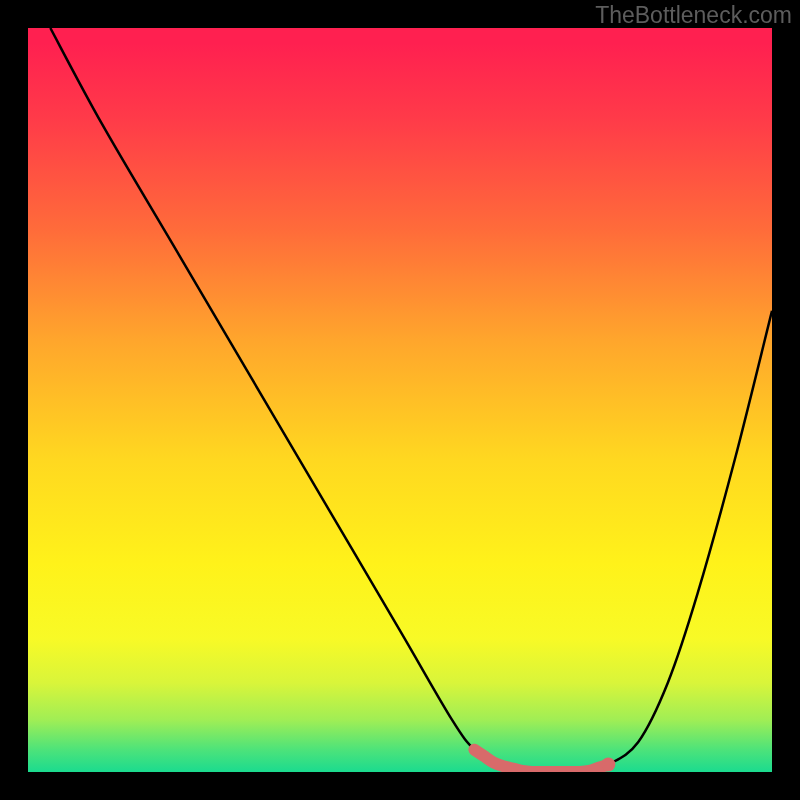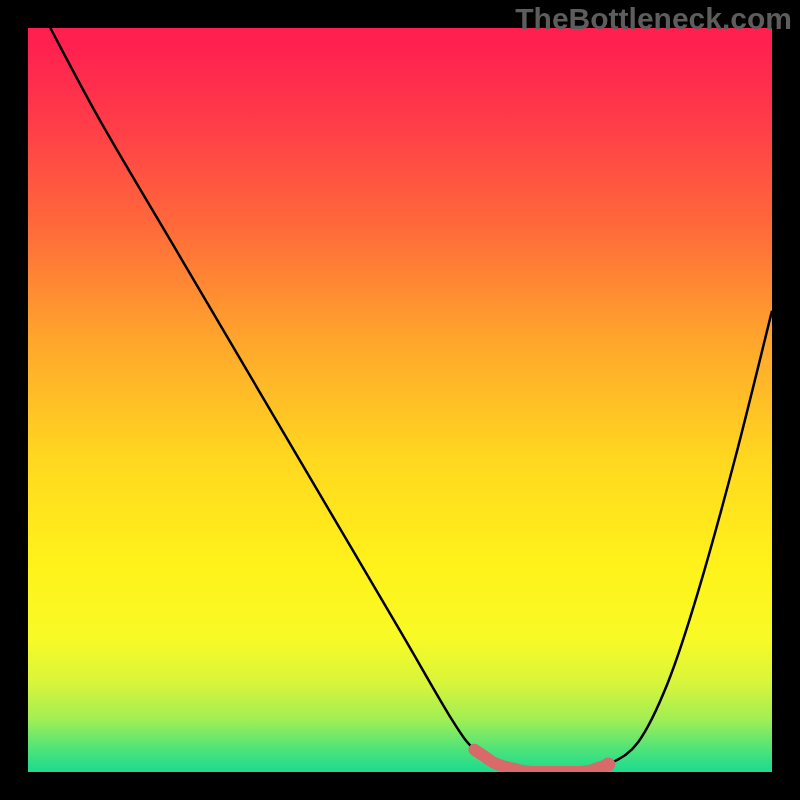--- a/index.html
+++ b/index.html
@@ -9,22 +9,22 @@
     background: #000;
     position: relative;
     font-family: Arial, sans-serif;
     overflow: hidden;
   }
   .watermark {
     position: absolute;
     top: 2px;
     right: 8px;
     color: #5d5d5d;
-    font-size: 30px;
-    font-weight: 700;
+    font-size: 23px;
+    font-weight: 400;
     z-index: 100;
   }
   .plot-area {
     position: absolute;
     left: 28px;
     top: 28px;
     width: 744px;
     height: 744px;
     overflow: hidden;
   }

